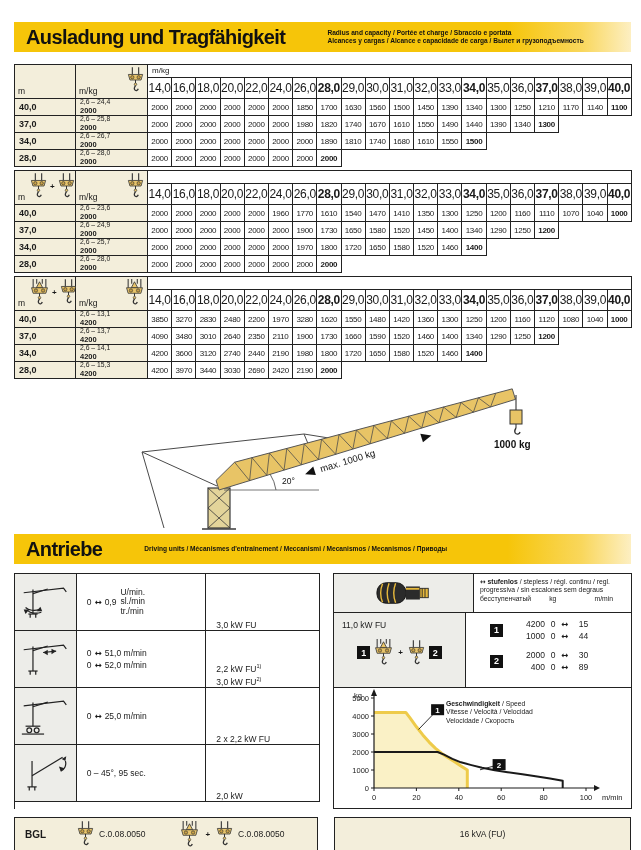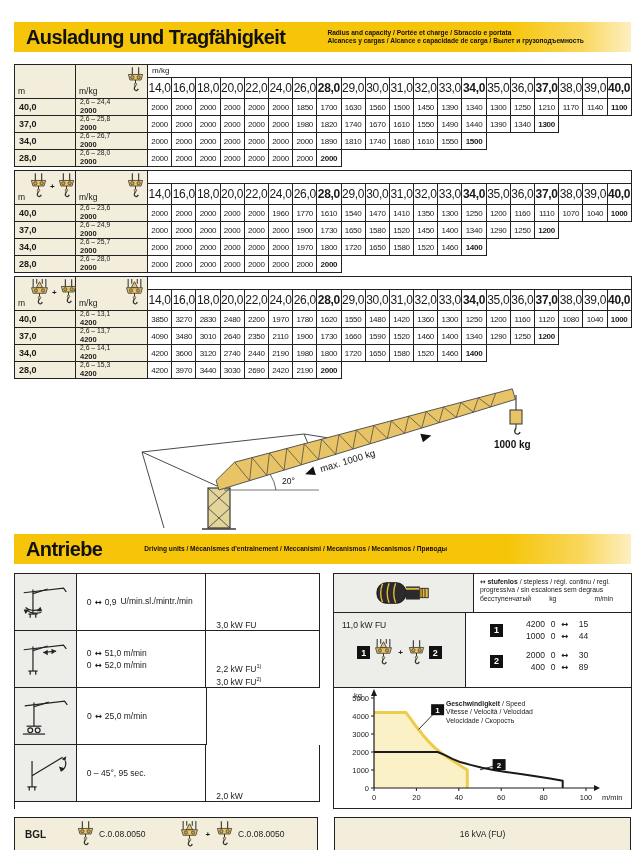--- a/index.html
+++ b/index.html
@@ -39,21 +39,21 @@
   
   #drives{display:flex;margin:9px 10px 0 14px;gap:13px;}
   .left-table{width:306px;border-left:1px solid #222;border-top:1px solid #222;box-sizing:border-box;}
   .d-row{display:flex;height:57px;}
   .dc{border-right:1px solid #222;border-bottom:1px solid #222;box-sizing:border-box;display:flex;align-items:center;}
   .d-icon{width:62px;background:#EDEDE9;justify-content:center;}
   .d-spec{width:130px;flex-direction:column;align-items:flex-start;justify-content:center;padding-left:10px;font-size:8.5px;gap:2px;}
   .d-power{width:114px;flex-direction:column;align-items:flex-start;justify-content:flex-end;padding-left:10px;font-size:8.5px;gap:2px;}
   .spec-line{display:flex;align-items:center;gap:3px;}
   .spec-stack{display:flex;}
-  .stack-col{display:flex;flex-direction:row;margin-left:4px;line-height:9.5px;}
+  .stack-col{display:flex;flex-direction:column;margin-left:4px;line-height:9.5px;}
   .arr{font-weight:700;font-family:"DejaVu Sans",sans-serif;}
   sup{font-size:5.5px;}
   .right-panel{width:299px;border:1px solid #222;box-sizing:border-box;display:flex;flex-direction:column;}
   .rp-row1{display:flex;height:38px;border-bottom:1px solid #222;}
   .rp-winch{width:140px;border-right:1px solid #222;box-sizing:border-box;background:#EDEDE9;display:flex;align-items:center;justify-content:center;}
   .rp-stepless{flex:1;padding:4px 4px 0 6px;font-size:6.8px;line-height:8.2px;}
   .sl3{display:flex;margin-top:1px;}
   .slkg{margin-left:18px;}
   .slmm{margin-left:auto;padding-right:14px;}
   .rp-row2{display:flex;height:74px;border-bottom:1px solid #222;}
@@ -472,21 +472,21 @@
         <div class="cc rr">
           <div class="rr1">2,6 – 13,1</div>
           <div class="rr2">4200</div>
         </div>
         <div class="cc rv">3850</div>
         <div class="cc rv">3270</div>
         <div class="cc rv">2830</div>
         <div class="cc rv">2480</div>
         <div class="cc rv">2200</div>
         <div class="cc rv">1970</div>
-        <div class="cc rv">1780</div>
+        <div class="cc rv">3280</div>
         <div class="cc rv">1620</div>
         <div class="cc rv">1550</div>
         <div class="cc rv">1480</div>
         <div class="cc rv">1420</div>
         <div class="cc rv">1360</div>
         <div class="cc rv">1300</div>
         <div class="cc rv">1250</div>
         <div class="cc rv">1200</div>
         <div class="cc rv">1160</div>
         <div class="cc rv">1120</div>
@@ -692,20 +692,23 @@
               </g>
             </svg>
           </span>
         </div>
         <div class="dc d-spec">
           <div class="spec-line">
             <span>0</span>
             <span class="arr">↔</span>
             <span>25,0 m/min</span>
           </div>
+        </div>
+        <div class="dc d-power">
+          <div><span>2 x 2,2 kW FU</span></div>
         </div>
       </div>
       <div class="d-row">
         <div class="dc d-icon">
           <span class="icn">
             <svg width="50" height="44" viewBox="0 0 54 46">
               <g stroke="#222" stroke-width="1.3" fill="none">
                 <path d="M13 26 L46 6"></path>
                 <path d="M13 10 L13 38"></path>
                 <path d="M8 38 L18 38"></path>

